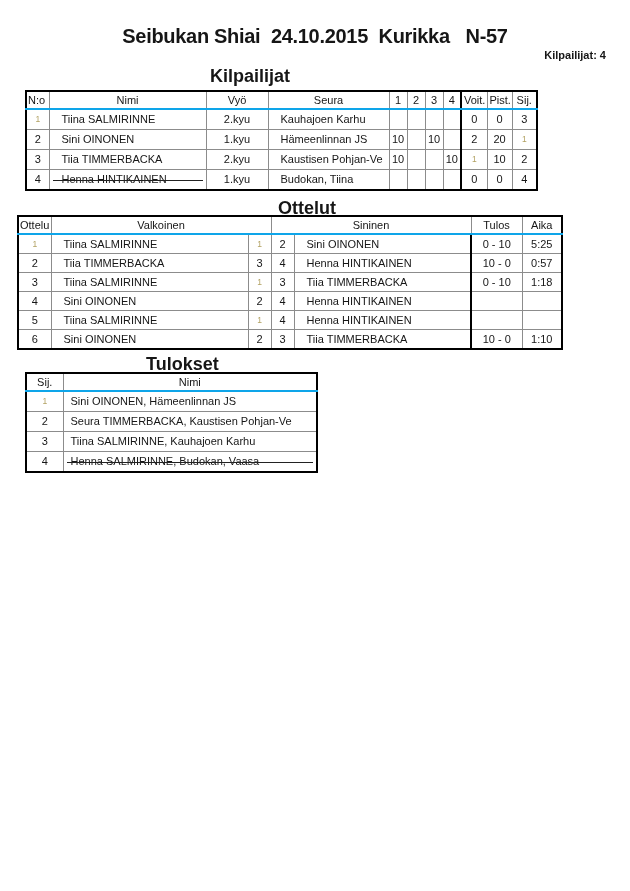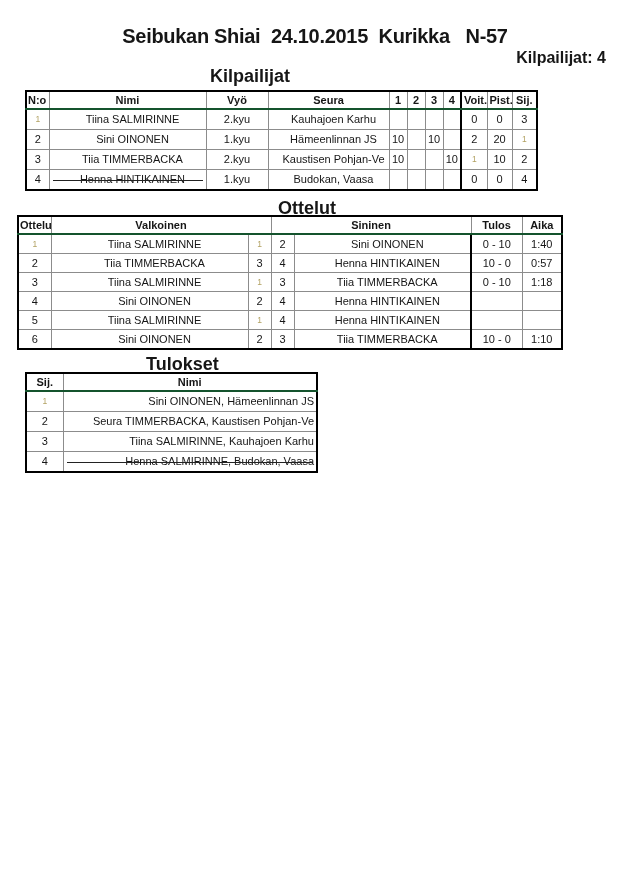--- a/index.html
+++ b/index.html
@@ -6,50 +6,50 @@
   body{
     width:630px;height:891px;background:#ffffff;position:relative;
     font-family:"Liberation Sans", sans-serif;color:#161616;
     -webkit-font-smoothing:antialiased;
   }
   .title{
     position:absolute;top:25px;left:0;width:630px;text-align:center;
     font-size:20px;font-weight:700;letter-spacing:-0.3px;white-space:pre;margin:0;
   }
   .count{
-    position:absolute;top:49px;right:24px;font-size:16px;font-weight:700;white-space:pre;
+    position:absolute;top:49px;right:24px;font-size:11px;font-weight:700;white-space:pre;
   }
   .sec{position:absolute;font-size:18px;font-weight:700;margin:0;white-space:pre;}
   #h-kilp{top:66px;left:210px;}
   #h-ott{top:198px;left:278px;}
   #h-tul{top:354px;left:146px;}
 
   table{
     position:absolute;border-collapse:collapse;table-layout:fixed;
     font-size:11px;background:#fff;border:2px solid #000;
   }
   #t1{left:25px;top:90px;width:511px;}
   #t2{left:17px;top:215px;width:544px;}
   #t3{left:25px;top:372px;width:291px;}
 
   th,td{
     padding:0 2px;white-space:nowrap;overflow:hidden;
   }
   thead th{
-    font-weight:700;border-bottom:2px solid #14532d;border-left:1px solid #8c8c8c;
+    font-weight:400;border-bottom:2px solid #0ea5e9;border-left:1px solid #8c8c8c;
     height:16px;line-height:16px;text-align:center;
   }
   tbody td{
     border:1px solid #8c8c8c;height:18px;line-height:18px;
   }
   #t1 tbody td, #t3 tbody td{height:19px;line-height:19px;}
   .l{text-align:left;}
   .c{text-align:center;}
-  .pl{text-align:center;padding-left:12px;}
-  .pl7{text-align:right;padding-left:7px;}
+  .pl{text-align:left;padding-left:12px;}
+  .pl7{text-align:left;padding-left:7px;}
   .tl{border-left:2px solid #000 !important;}
   .ovf{overflow:visible;padding-left:1px;}
 
   
   .strike{position:relative;}
   .strike::after{
     content:"";position:absolute;left:3px;right:3px;top:50%;
     border-top:1.4px solid #222;
   }
   
@@ -129,21 +129,21 @@
       <td class="c"></td>
       <td class="c">10</td>
       <td class="c tl one">1</td>
       <td class="c">10</td>
       <td class="c">2</td>
     </tr>
     <tr>
       <td class="c">4</td>
       <td class="pl strike">Henna HINTIKAINEN</td>
       <td class="c">1.kyu</td>
-      <td class="pl">Budokan, Vaasa</td>
+      <td class="pl">Budokan, Tiina</td>
       <td class="c"></td>
       <td class="c"></td>
       <td class="c"></td>
       <td class="c"></td>
       <td class="c tl">0</td>
       <td class="c">0</td>
       <td class="c">4</td>
     </tr>
   </tbody>
 </table>
@@ -170,21 +170,21 @@
     </tr>
   </thead>
   <tbody>
     <tr>
       <td class="c one">1</td>
       <td class="pl">Tiina SALMIRINNE</td>
       <td class="c one">1</td>
       <td class="c">2</td>
       <td class="pl">Sini OINONEN</td>
       <td class="c tl">0 - 10</td>
-      <td class="c">1:40</td>
+      <td class="c">5:25</td>
     </tr>
     <tr>
       <td class="c">2</td>
       <td class="pl">Tiia TIMMERBACKA</td>
       <td class="c">3</td>
       <td class="c">4</td>
       <td class="pl">Henna HINTIKAINEN</td>
       <td class="c tl">10 - 0</td>
       <td class="c">0:57</td>
     </tr>

